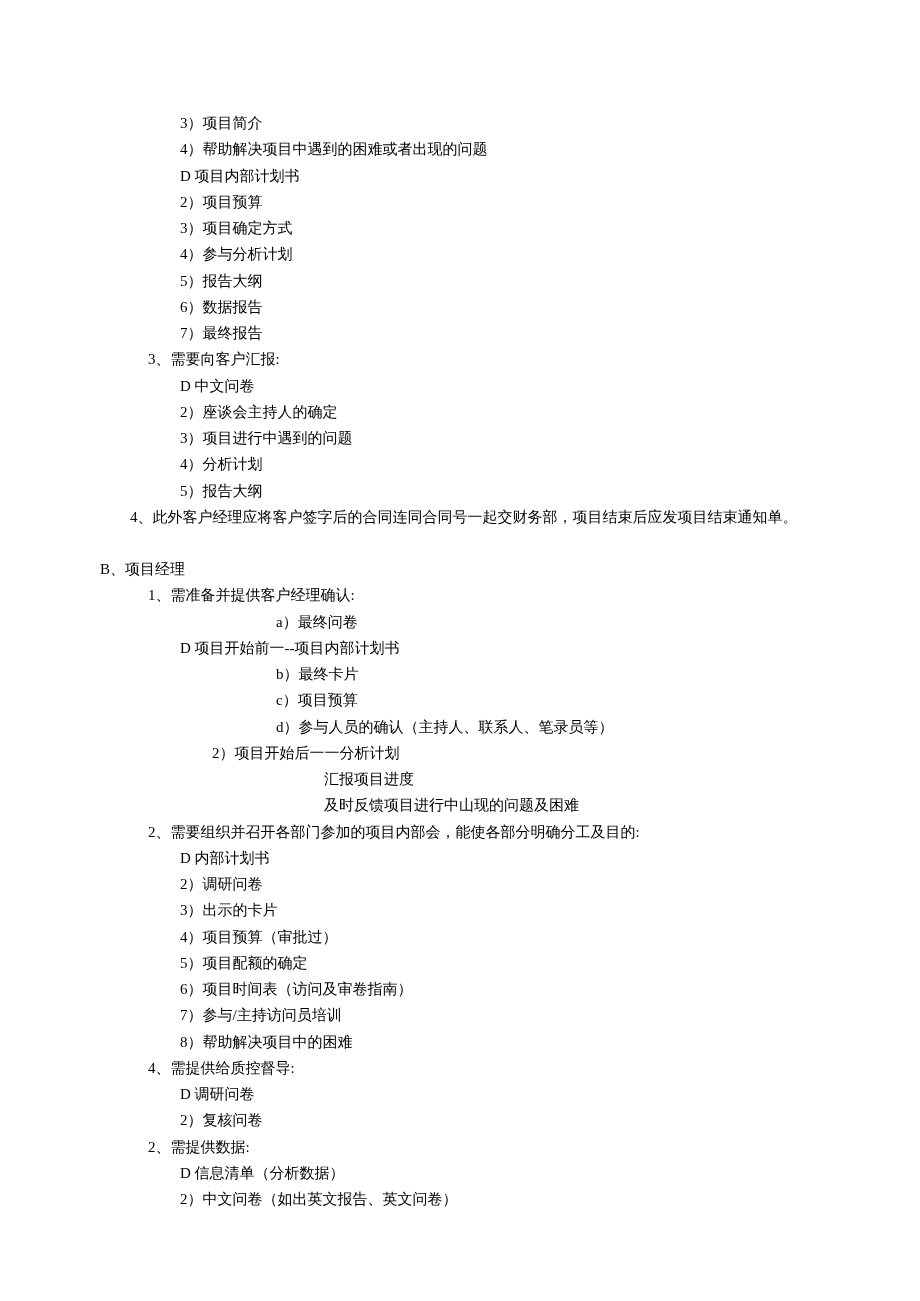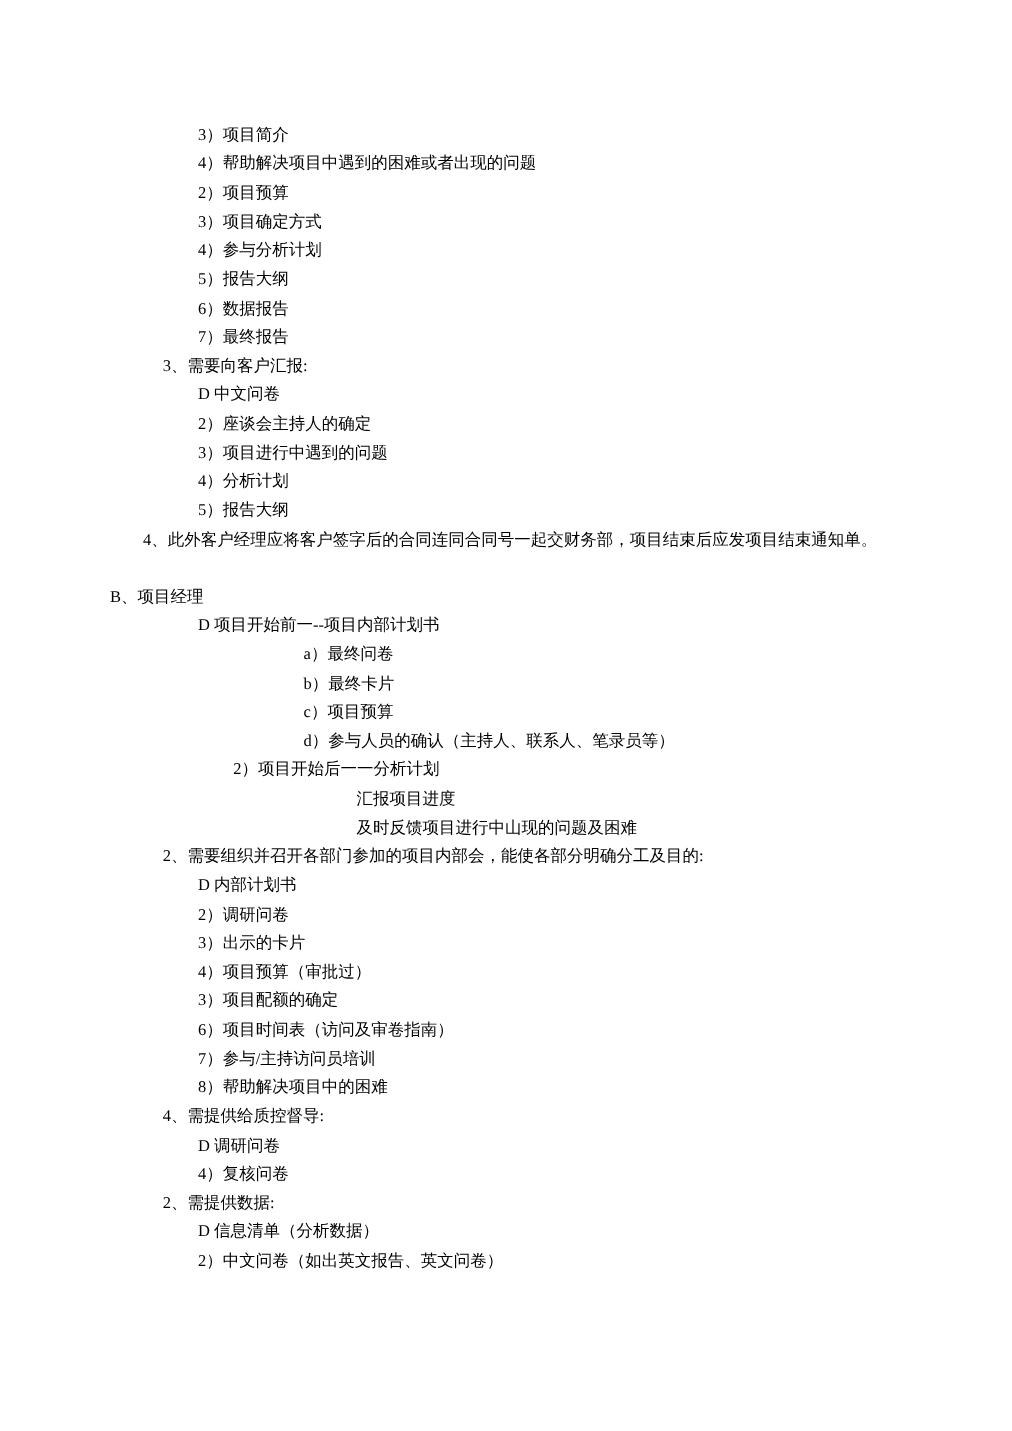--- a/index.html
+++ b/index.html
@@ -22,51 +22,53 @@
   .wrap { padding-left: 0; text-indent: 0; }
   .p { margin: 0; }
   .spacer { height: 26px; }
 </style>
 </head>
 <body>
 
 <div id="content">
     <div class="p l1">3）项目简介</div>
     <div class="p l1">4）帮助解决项目中遇到的困难或者出现的问题</div>
+    <div class="p l1">D 项目内部计划书</div>
     <div class="p l1">2）项目预算</div>
     <div class="p l1">3）项目确定方式</div>
     <div class="p l1">4）参与分析计划</div>
     <div class="p l1">5）报告大纲</div>
     <div class="p l1">6）数据报告</div>
     <div class="p l1">7）最终报告</div>
     <div class="p lb">3、需要向客户汇报:</div>
     <div class="p l1">D 中文问卷</div>
     <div class="p l1">2）座谈会主持人的确定</div>
     <div class="p l1">3）项目进行中遇到的问题</div>
     <div class="p l1">4）分析计划</div>
     <div class="p l1">5）报告大纲</div>
     <div class="p wrap">　　4、此外客户经理应将客户签字后的合同连同合同号一起交财务部，项目结束后应发项目结束通知单。</div>
     <div class="spacer"></div>
     <div class="p l0">B、项目经理</div>
+    <div class="p lb">1、需准备并提供客户经理确认:</div>
+    <div class="p l3">a）最终问卷</div>
     <div class="p l1">D 项目开始前一--项目内部计划书</div>
-    <div class="p l3">a）最终问卷</div>
     <div class="p l3">b）最终卡片</div>
     <div class="p l3">c）项目预算</div>
     <div class="p l3">d）参与人员的确认（主持人、联系人、笔录员等）</div>
     <div class="p l2">2）项目开始后一一分析计划</div>
     <div class="p l4">汇报项目进度</div>
     <div class="p l4">及时反馈项目进行中山现的问题及困难</div>
     <div class="p lb">2、需要组织并召开各部门参加的项目内部会，能使各部分明确分工及目的:</div>
     <div class="p l1">D 内部计划书</div>
     <div class="p l1">2）调研问卷</div>
     <div class="p l1">3）出示的卡片</div>
     <div class="p l1">4）项目预算（审批过）</div>
-    <div class="p l1">3）项目配额的确定</div>
+    <div class="p l1">5）项目配额的确定</div>
     <div class="p l1">6）项目时间表（访问及审卷指南）</div>
     <div class="p l1">7）参与/主持访问员培训</div>
     <div class="p l1">8）帮助解决项目中的困难</div>
     <div class="p lb">4、需提供给质控督导:</div>
     <div class="p l1">D 调研问卷</div>
-    <div class="p l1">4）复核问卷</div>
+    <div class="p l1">2）复核问卷</div>
     <div class="p lb">2、需提供数据:</div>
     <div class="p l1">D 信息清单（分析数据）</div>
     <div class="p l1">2）中文问卷（如出英文报告、英文问卷）</div>
   </div>
 
 </body></html>

